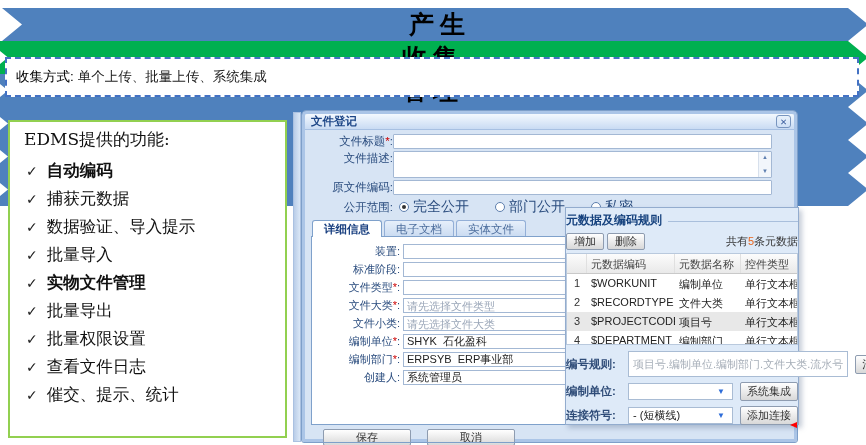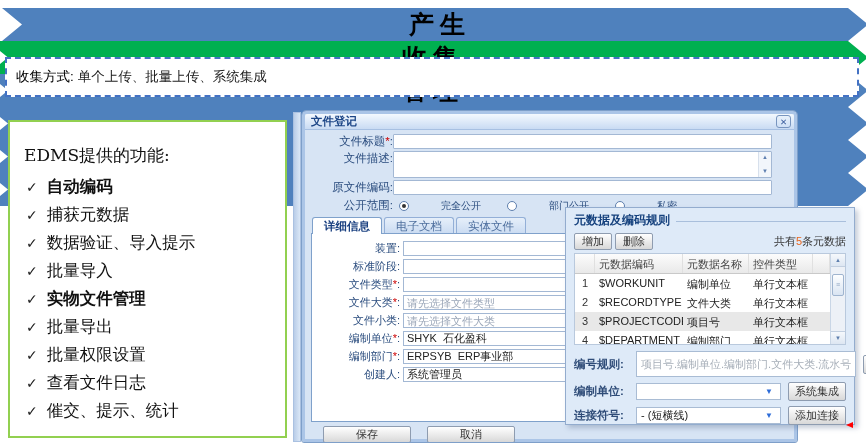--- a/index.html
+++ b/index.html
@@ -15,21 +15,21 @@
   .chevron span { padding-left:10px; }
 
   
   .dashed-box { position:absolute; left:5px; top:57px; width:854px; height:40px;
     border:2px dashed #4472C4; display:flex; align-items:center; padding-left:9px; background:#fff; }
   .cm-label { font-weight:normal; font-size:13.5px; color:#000; }
   .cm-text { font-size:13.5px; color:#1a1a1a; margin-left:4px; }
 
   
   .edms-box { position:absolute; left:8px; top:120px; width:279px; height:318px;
-    border:2px solid #92D050; background:#fff; padding:22px 8px 0 14px;
+    border:2px solid #92D050; background:#fff; padding:6px 8px 0 14px;
     font-family:"DejaVu Serif","Liberation Serif",serif; }
   .edms-title { font-size:17px; color:#111; margin-bottom:6px; }
   .edms-item { font-size:16.5px; color:#111; line-height:28px; display:flex; align-items:baseline; }
   .edms-item .chk { font-size:14px; margin:0 9px 0 2px; color:#222;
     font-family:"DejaVu Sans",sans-serif; }
   .edms-item.bold .txt { font-weight:bold; }
 
   
   .window-edge { position:absolute; left:293px; top:112px; width:8px; height:330px;
     background:linear-gradient(to right,#b9cde8,#dae7f6); border:1px solid #aac1e1; }
@@ -60,21 +60,21 @@
   .ta-scroll { width:13px; border-left:1px solid #d7e0ec; display:flex; flex-direction:column;
     justify-content:space-between; background:#f2f6fb; }
   .ta-arrow { font-size:6px; color:#5e7fb0; text-align:center; line-height:11px; height:11px; }
 
   .radio-row { display:flex; align-items:center; margin:3px 0 2px 0; }
   .radio-opt { display:flex; align-items:center; margin-right:26px; }
   .radio-circle { width:10px; height:10px; border:1px solid #5e7fae; border-radius:50%;
     background:#fff; margin-right:4px; position:relative; }
   .radio-circle.sel::after { content:""; position:absolute; left:2px; top:2px; width:4px; height:4px;
     border-radius:50%; background:#333; }
-  .radio-label { font-size:10px; color:#2a4c7e;margin-left:28px; }
+  .radio-label { font-size:14px; color:#2a4c7e; }
 
   .tabs { display:flex; padding:1px 0 0 7px; height:17px; position:relative; }
   .tab { padding:1px 11px 0 11px; font-size:11.5px; color:#4e6f9e; margin-right:2px;
     background:linear-gradient(#e6effa,#cbdcf2); border:1px solid #93afd7; border-bottom:none;
     border-radius:3px 3px 0 0; line-height:15px; }
   .tab.active { background:#fff; color:#1a4080; font-weight:bold; border-color:#7fa1cb;
     position:relative; z-index:2; margin-bottom:-1px; }
 
   .tab-content { margin:0 6px; height:189px; background:#fff; border:1px solid #7fa1cb;
     position:relative; z-index:1; padding-top:7px; }
@@ -84,23 +84,23 @@
   .df-input { width:163px; height:15px; border:1px solid #a3b8d4; background:#fff;
     font-size:11px; color:#222; padding:0 3px; margin-left:3px; font-family:inherit; }
   .df-input::placeholder { color:#9aa6b8; opacity:1; }
 
   .footer { display:flex; padding:4px 0 0 18px; }
   .btn { font-size:11px; color:#333; text-align:center;
     background:linear-gradient(#ffffff,#d8d8d8); border:1px solid #8e9cb0; border-radius:2px; }
   .footer .btn { width:88px; height:17px; line-height:15px; margin-right:16px; }
 
   
-  .panel { position:absolute; left:565px; top:207px; width:290px; height:218px;
+  .panel { position:absolute; left:565px; top:207px; width:234px; height:218px;
     background:#deeaf8; border:1px solid #93acce; box-shadow:3px 3px 5px rgba(90,110,140,.35);
-    padding:4px 8px; z-index:10; }
+    padding:4px 0; z-index:10; }
   .panel-title-row { display:flex; align-items:center; }
   .panel-title { font-size:12px; font-weight:bold; color:#16427e; white-space:nowrap; }
   .panel-title-line { flex:1; height:1px; background:#a9bfdc; margin-left:6px; margin-top:2px; }
   .panel-toolbar { display:flex; align-items:center; margin-top:4px; }
   .panel-toolbar .btn { padding:0 7px; height:17px; line-height:15px; margin-right:3px; }
   .count { margin-left:auto; font-size:11px; color:#333; }
   .count-num { color:#e8641b; }
 
   .meta-table-wrap { margin-top:3px; height:92px; border:1px solid #b9c9dd; background:#fff;
     display:flex; overflow:hidden; }

